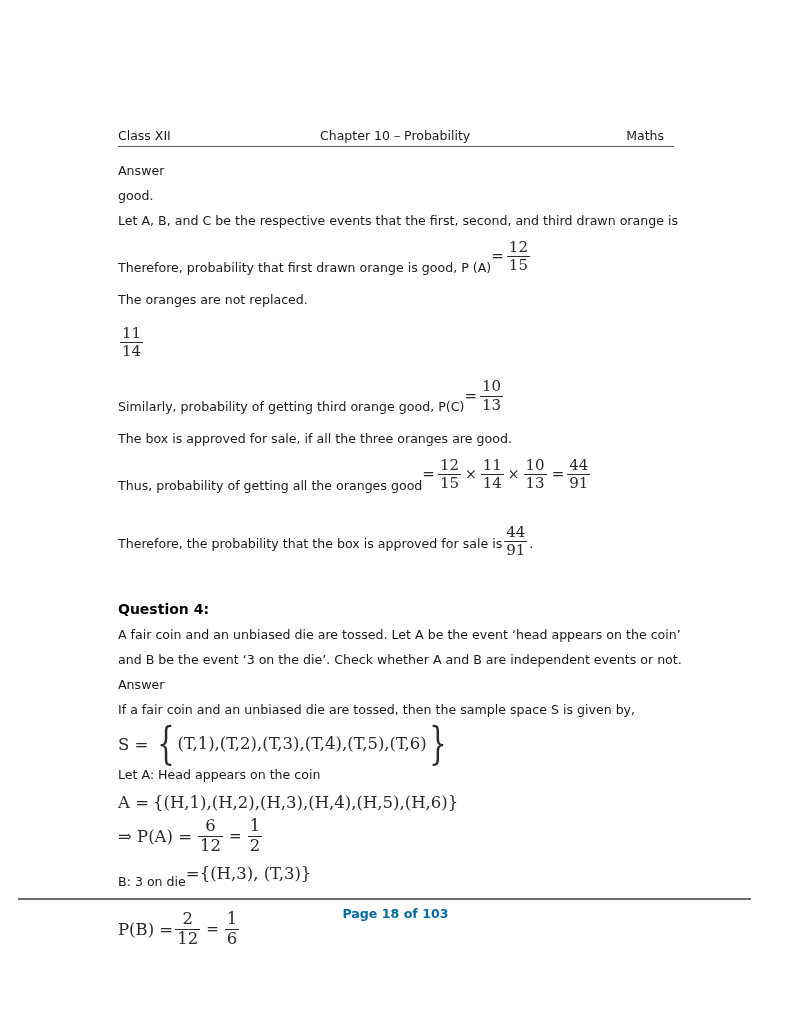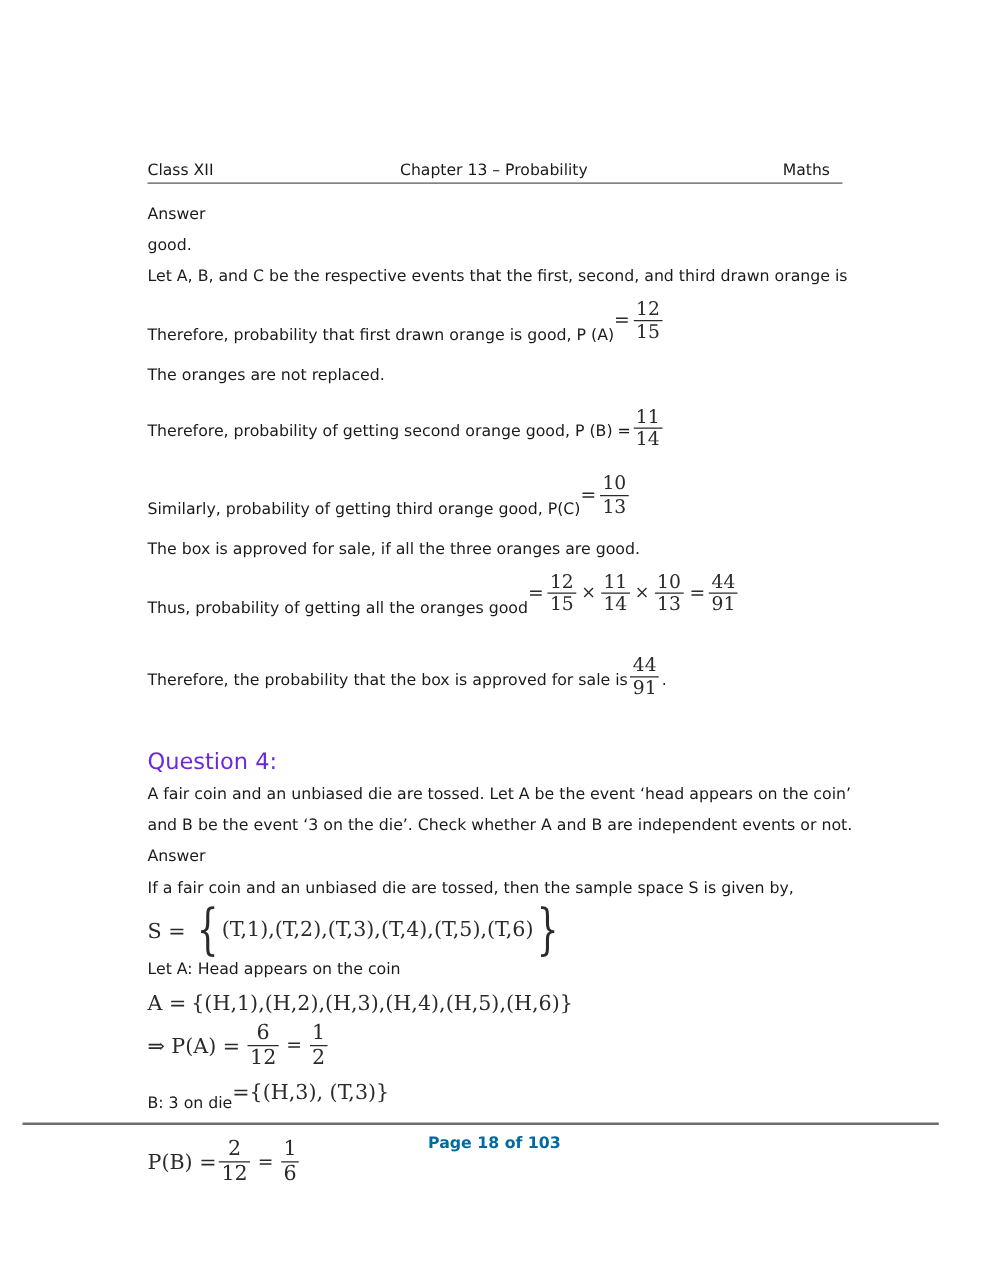--- a/index.html
+++ b/index.html
@@ -55,23 +55,23 @@
     width: 560px;
   }
   .line {
     font-size: 12.6px;
     line-height: 25px;
     color: #1a1a1a;
     white-space: nowrap;
   }
 
   .qlabel {
-    font-size: 18px;
-    font-weight: normal;
-    color: #6d28d9;
+    font-size: 14px;
+    font-weight: bold;
+    color: #000000;
     line-height: 25px;
   }
 
   .spacer-sm { height: 11px; }
   .spacer-md { height: 20px; }
   .spacer-lg { height: 26px; }
 
   
   .math {
     font-family: "DejaVu Serif", serif;
@@ -170,21 +170,21 @@
     color: #0369a1;
   }
 </style>
 </head>
 <body>
 
 <div class="page">
 
   <div class="run-head">
     <div class="rh-left">Class XII</div>
-    <div class="rh-center">Chapter 13 – Probability</div>
+    <div class="rh-center">Chapter 10 – Probability</div>
     <div class="rh-right">Maths</div>
   </div>
   <div class="head-rule"></div>
 
   <div class="body-area">
 
     <div class="line">Answer</div>
     <div class="line">good.</div>
     <div class="line">Let A, B, and C be the respective events that the first, second, and third drawn orange is</div>
 
@@ -198,21 +198,21 @@
               <span class="den">15</span>
             </span>
           </span></span>
     </div>
 
     <div class="line">The oranges are not replaced.</div>
 
     <div class="spacer-md"></div>
 
     <div class="line">
-      <span>Therefore, probability of getting second orange good, P (B) =</span><span class="floatfrac"><span class="math mrow">
+      <span class="floatfrac"><span class="math mrow">
             <span class="frac">
               <span class="num">11</span>
               <span class="den">14</span>
             </span>
           </span></span>
     </div>
 
     <div class="spacer-md"></div>
 
     <div class="line">

